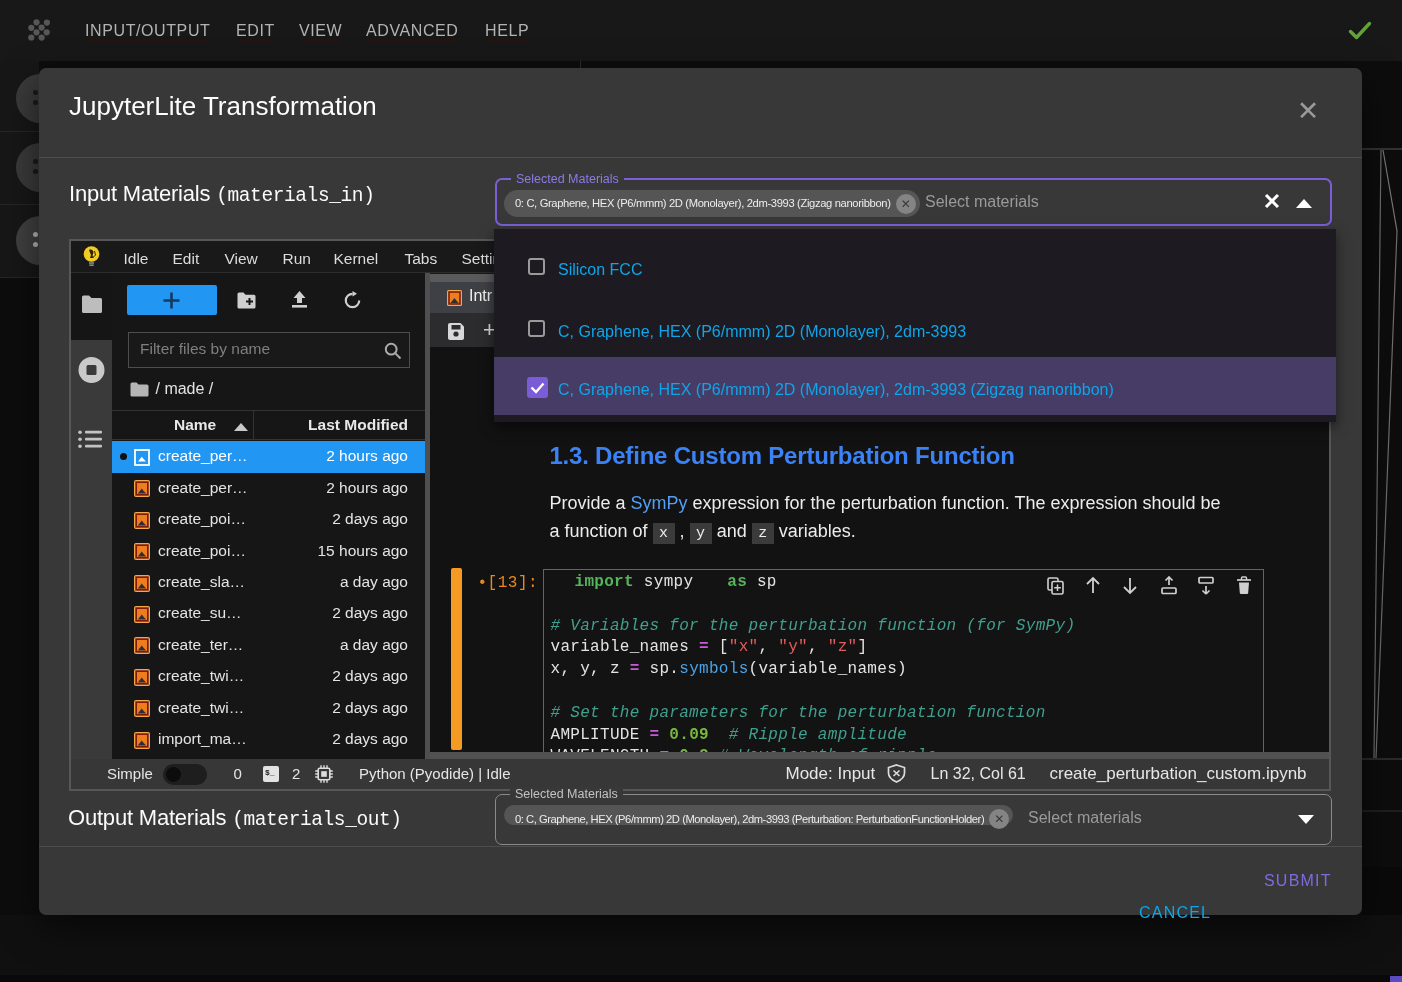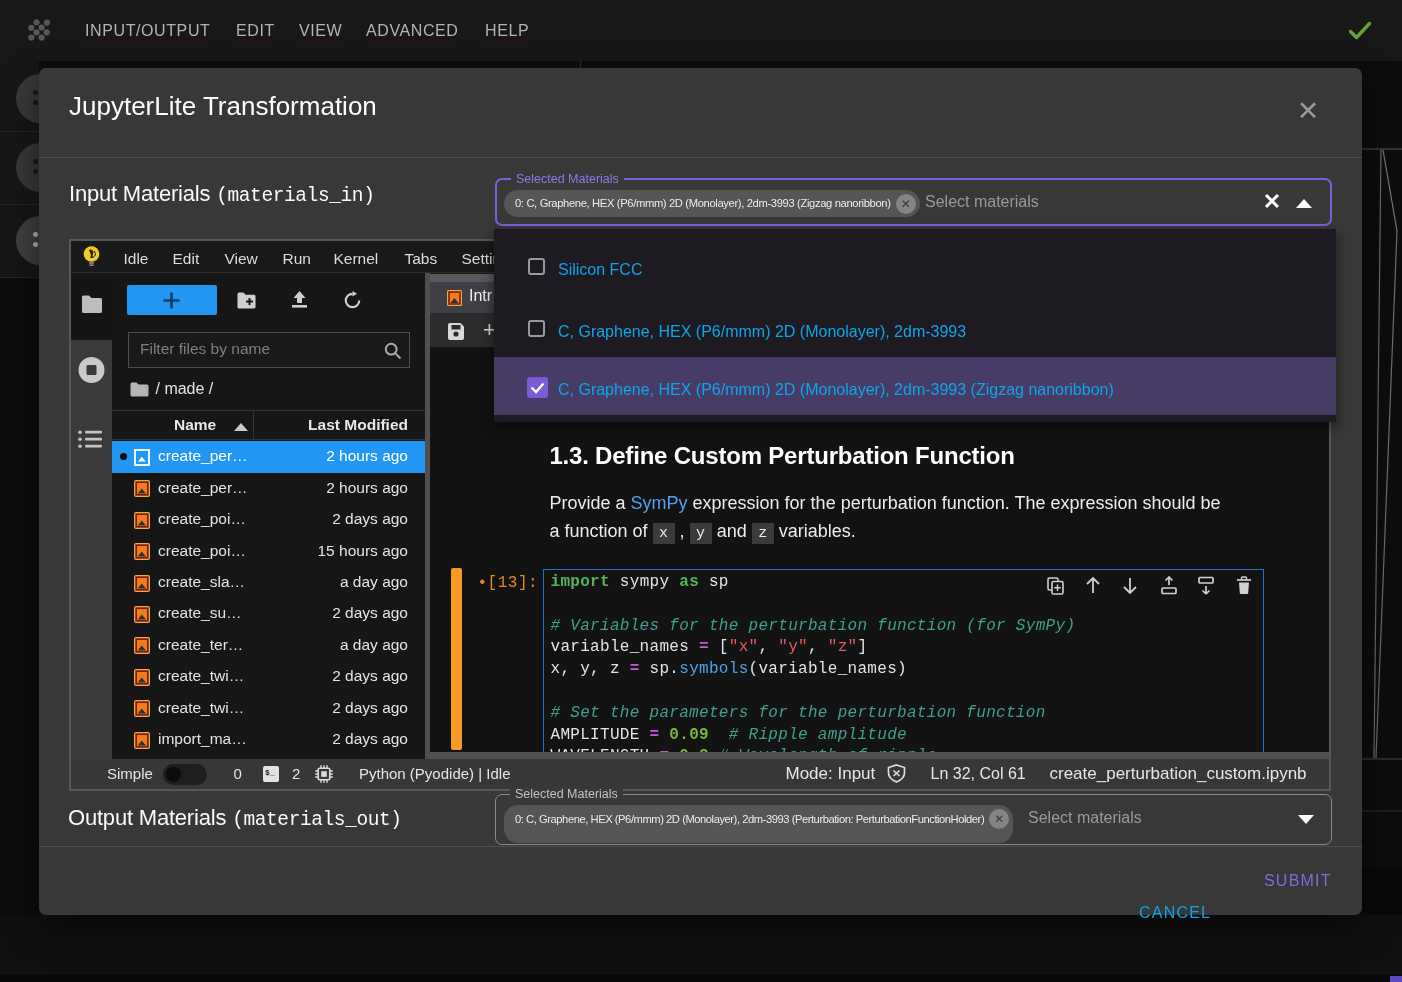--- a/index.html
+++ b/index.html
@@ -29,21 +29,21 @@
 
 #ddmenu { left:455px; top:161px; width:842px; height:193px; background:#1d1b21; box-shadow:0 5px 12px rgba(0,0,0,.5); }
 .ddrow { left:0; width:842px; height:60px; }
 .cbox { width:17px; height:17px; border:2px solid #9a9a9a; border-radius:3px; }
 .ddtext { font-size:16px; color:#0ea5e9; }
 
 #jp { left:29.5px; top:171px; width:1262px; height:552px; background:#181818; border:2px solid #575757; }
 .jmenu { top:3px; height:30px; line-height:30px; font-size:15.5px; color:#dcdcdc; }
 .kbd { font-family:"Liberation Mono",monospace; font-size:15px; background:#3b3b3b; padding:2px 6.5px; }
 #code { position:absolute; left:6.5px; top:2px; font-family:"Liberation Mono",monospace; font-size:16px; letter-spacing:0.3px; line-height:21.8px; color:#e3e3e3; white-space:pre; }
-.kw { color:#55b45b; font-weight:bold; }
+.kw { color:#55b45b; font-weight:bold;margin-left:24px; }
 .cm { color:#40a08f; font-style:italic; }
 .op { color:#c65cd6; font-weight:bold; }
 .st { color:#e25d5d; }
 .fn { color:#4aa3e8; }
 .nu { color:#77b83f; font-weight:bold; }
 .frow { position:absolute; left:41.5px; width:312.5px; height:31.4px; font-size:15.5px; color:#e4e4e4; }
 .frow .nm { position:absolute; left:46px; top:6px; }
 .frow .tm { position:absolute; right:16.5px; top:6px; }
 .nbico { position:absolute; left:22px; top:7.5px; width:16px; height:17px; }
 .sbtxt { position:absolute; top:6px; font-size:15px; color:#e6e6e6; }
@@ -311,21 +311,21 @@
       <div class="abs" style="left:359.5px;top:72px;width:898.5px;height:34px;background:#2c2c2e;">
         <svg class="abs" style="left:18px;top:10px" width="16" height="17" viewBox="0 0 16 17">
           <path d="M0 2 Q0 0 2 0 L12.5 0 L16 3.5 L16 15 Q16 17 14 17 L2 17 Q0 17 0 15 Z" fill="#d8d8d8"></path>
           <rect x="3.5" y="2" width="9" height="4.5" fill="#2c2c2e"></rect>
           <circle cx="8" cy="11" r="2.6" fill="#2c2c2e"></circle>
         </svg>
         <div class="abs" style="left:53px;top:4px;font-size:22px;color:#d8d8d8;">+</div>
       </div>
       <div class="abs" style="left:359.5px;top:106px;width:898.5px;height:405px;background:#121212;"></div>
 
-      <div class="abs" style="left:478.9px;top:201px;font-size:24px;letter-spacing:-0.2px;font-weight:bold;color:#ffffff;">1.3. Define Custom Perturbation Function</div>
+      <div class="abs" style="left:478.9px;top:201px;font-size:24px;letter-spacing:-0.2px;font-weight:bold;color:#3b82f6;">1.3. Define Custom Perturbation Function</div>
       <div class="abs" style="left:479px;top:252px;font-size:18px;color:#ececec;line-height:27.7px;margin-top:-3px;">Provide a <span style="color:#539ff5">SymPy</span> expression for the perturbation function. The expression should be<br>a function of <span class="kbd">x</span> , <span class="kbd">y</span> and <span class="kbd">z</span> variables.</div>
 
       <div class="abs" style="left:380.5px;top:327px;width:11px;height:182px;background:#f59a23;border-radius:2px;"></div>
       <div class="abs" style="left:407px;top:333px;font-family:'Liberation Mono',monospace;font-size:16px;letter-spacing:0.5px;color:#e8881e;">•[13]:</div>
       <div class="abs" id="cell" style="left:472.5px;top:328px;width:721px;height:184px;background:#131313;border:1.5px solid #2571c9;overflow:hidden;">
         <div id="code"><span class="kw">import</span> sympy <span class="kw">as</span> sp
 
 <span class="cm"># Variables for the perturbation function (for SymPy)</span>
 variable_names <span class="op">=</span> [<span class="st">"x"</span>, <span class="st">"y"</span>, <span class="st">"z"</span>]
 x, y, z <span class="op">=</span> sp.<span class="fn">symbols</span>(variable_names)
@@ -414,21 +414,21 @@
           <svg width="21" height="21" viewBox="0 0 21 21">
               <path d="M4.5 10.5 L9 15 L16.5 6.5" fill="none" stroke="#fff" stroke-width="2.4"></path>
             </svg>
         </div>
         <div class="abs ddtext" style="left:64px;top:24px;">C, Graphene, HEX (P6/mmm) 2D (Monolayer), 2dm-3993 (Zigzag nanoribbon)</div>
       </div>
     </div>
 
     <div class="abs fieldset" id="fs-out" style="left:456px;top:726px;width:837px;height:51px;border:1px solid #8a8a8a;">
       <div class="abs flabel" style="left:14px;color:#c2c2c2;">Selected Materials</div>
-      <div class="abs chip" style="left:8px;top:10px;height:38px;font-size:11.2px;letter-spacing:-0.45px;line-height:28px;padding:0 29px 16px 11px;">0: C, Graphene, HEX (P6/mmm) 2D (Monolayer), 2dm-3993 (Perturbation: PerturbationFunctionHolder)<div class="abs chipx" style="right:4px;top:4px;width:20px;height:20px;font-size:12px;line-height:20px;">✕</div></div>
+      <div class="abs chip" style="left:8px;top:10px;height:20px;font-size:11.2px;letter-spacing:-0.45px;line-height:28px;padding:0 29px 16px 11px;">0: C, Graphene, HEX (P6/mmm) 2D (Monolayer), 2dm-3993 (Perturbation: PerturbationFunctionHolder)<div class="abs chipx" style="right:4px;top:4px;width:20px;height:20px;font-size:12px;line-height:20px;">✕</div></div>
       <div class="abs placeholder" style="left:532px;top:14px;">Select materials</div>
       <div class="abs" style="left:802px;top:20px;width:0;height:0;border-left:8px solid transparent;border-right:8px solid transparent;border-top:9px solid #fff;"></div>
     </div>
 
     <div class="abs seclabel" style="left:29px;top:737px">Output Materials <span class="mono">(materials_out)</span></div>
     <div class="abs hdiv" style="left:0;top:778px;width:1323px"></div>
     <div class="abs" id="btn-cancel" style="left:1100px;top:804px;color:#0ea5e9;font-size:16px;letter-spacing:1.2px;margin-top:32px;">CANCEL</div>
     <div class="abs" id="btn-submit" style="left:1225px;top:804px;color:#7e6be0;font-size:16px;letter-spacing:1.2px;">SUBMIT</div>
   </div>
 </div>

